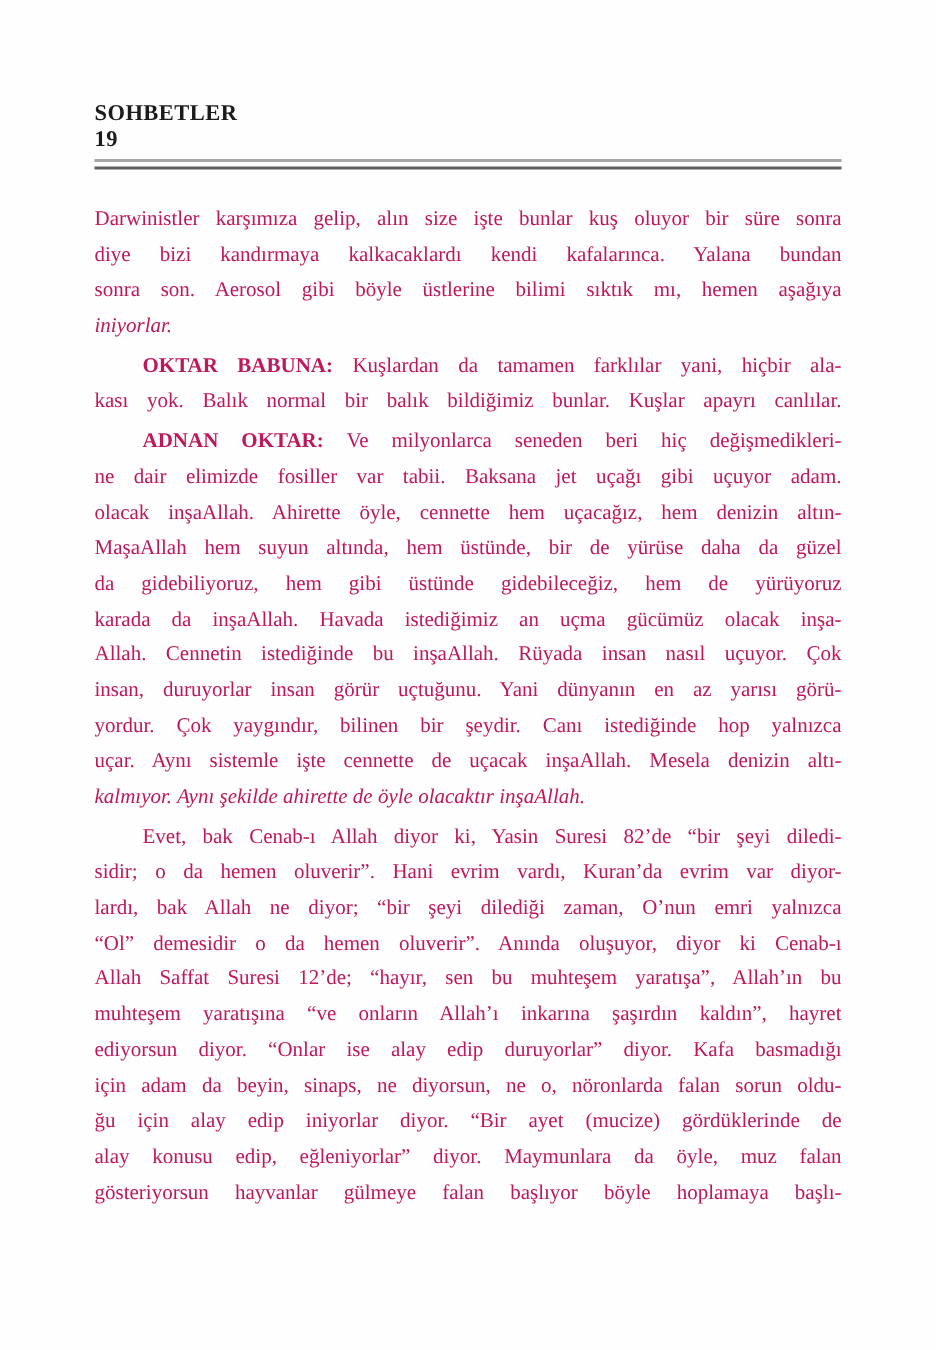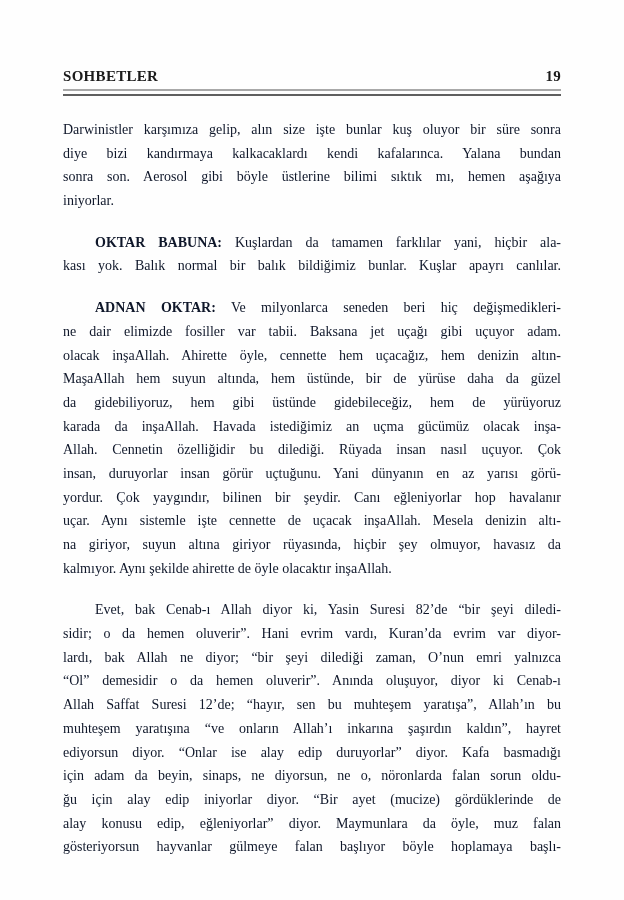--- a/index.html
+++ b/index.html
@@ -20,46 +20,48 @@
   }
   .page-header {
     display: flex;
     justify-content: space-between;
     align-items: baseline;
     font-weight: bold;
     font-size: 15px;
     line-height: 17px;
     letter-spacing: 0.3px;
     color: #1b1b1b;
+    flex-direction: column;
   }
   .header-rule {
     margin-top: 4px;
     height: 3px;
     border-top: 2px solid #a8a8a8;
     border-bottom: 2px solid #5f5f5f;
   }
   .body-text {
     margin-top: 22px;
     width: 498px;
     font-size: 14px;
-    color: #0f172a;
+    color: #be185d;
   }
   .para { margin: 0; }
-  .para.gap { margin-top: 18px; }
+  .para.gap { margin-top: 3px; }
   .line {
     height: 23.7px;
     line-height: 23.7px;
     text-align: justify;
     text-align-last: justify;
     overflow: hidden;
     white-space: nowrap;
   }
   .line.nj {
     text-align: center;
     text-align-last: left;
+    font-style: italic;
   }
   .para.indent .line:first-child { text-indent: 32px; }
   .speaker { font-weight: bold; }
 </style>
 </head>
 <body>
 
 <div class="page">
   <div class="page-header">
     <span>SOHBETLER</span>
@@ -77,25 +79,24 @@
         <div class="line"><span class="speaker">OKTAR BABUNA:</span> Kuşlardan da tamamen farklılar yani, hiçbir ala-</div>
         <div class="line">kası yok. Balık normal bir balık bildiğimiz bunlar. Kuşlar apayrı canlılar.</div>
       </div>
       <div class="para indent gap">
         <div class="line"><span class="speaker">ADNAN OKTAR:</span> Ve milyonlarca seneden beri hiç değişmedikleri-</div>
         <div class="line">ne dair elimizde fosiller var tabii. Baksana jet uçağı gibi uçuyor adam.</div>
         <div class="line">olacak inşaAllah. Ahirette öyle, cennette hem uçacağız, hem denizin altın-</div>
         <div class="line">MaşaAllah hem suyun altında, hem üstünde, bir de yürüse daha da güzel</div>
         <div class="line">da gidebiliyoruz, hem gibi üstünde gidebileceğiz, hem de yürüyoruz</div>
         <div class="line">karada da inşaAllah. Havada istediğimiz an uçma gücümüz olacak inşa-</div>
-        <div class="line">Allah. Cennetin özelliğidir bu dilediği. Rüyada insan nasıl uçuyor. Çok</div>
+        <div class="line">Allah. Cennetin istediğinde bu inşaAllah. Rüyada insan nasıl uçuyor. Çok</div>
         <div class="line">insan, duruyorlar insan görür uçtuğunu. Yani dünyanın en az yarısı görü-</div>
-        <div class="line">yordur. Çok yaygındır, bilinen bir şeydir. Canı eğleniyorlar hop havalanır</div>
+        <div class="line">yordur. Çok yaygındır, bilinen bir şeydir. Canı istediğinde hop yalnızca</div>
         <div class="line">uçar. Aynı sistemle işte cennette de uçacak inşaAllah. Mesela denizin altı-</div>
-        <div class="line">na giriyor, suyun altına giriyor rüyasında, hiçbir şey olmuyor, havasız da</div>
         <div class="line nj">kalmıyor. Aynı şekilde ahirette de öyle olacaktır inşaAllah.</div>
       </div>
       <div class="para indent gap">
         <div class="line">Evet, bak Cenab-ı Allah diyor ki, Yasin Suresi 82’de “bir şeyi diledi-</div>
         <div class="line">sidir; o da hemen oluverir”. Hani evrim vardı, Kuran’da evrim var diyor-</div>
         <div class="line">lardı, bak Allah ne diyor; “bir şeyi dilediği zaman, O’nun emri yalnızca</div>
         <div class="line">“Ol” demesidir o da hemen oluverir”. Anında oluşuyor, diyor ki Cenab-ı</div>
         <div class="line">Allah Saffat Suresi 12’de; “hayır, sen bu muhteşem yaratışa”, Allah’ın bu</div>
         <div class="line">muhteşem yaratışına “ve onların Allah’ı inkarına şaşırdın kaldın”, hayret</div>
         <div class="line">ediyorsun diyor. “Onlar ise alay edip duruyorlar” diyor. Kafa basmadığı</div>

